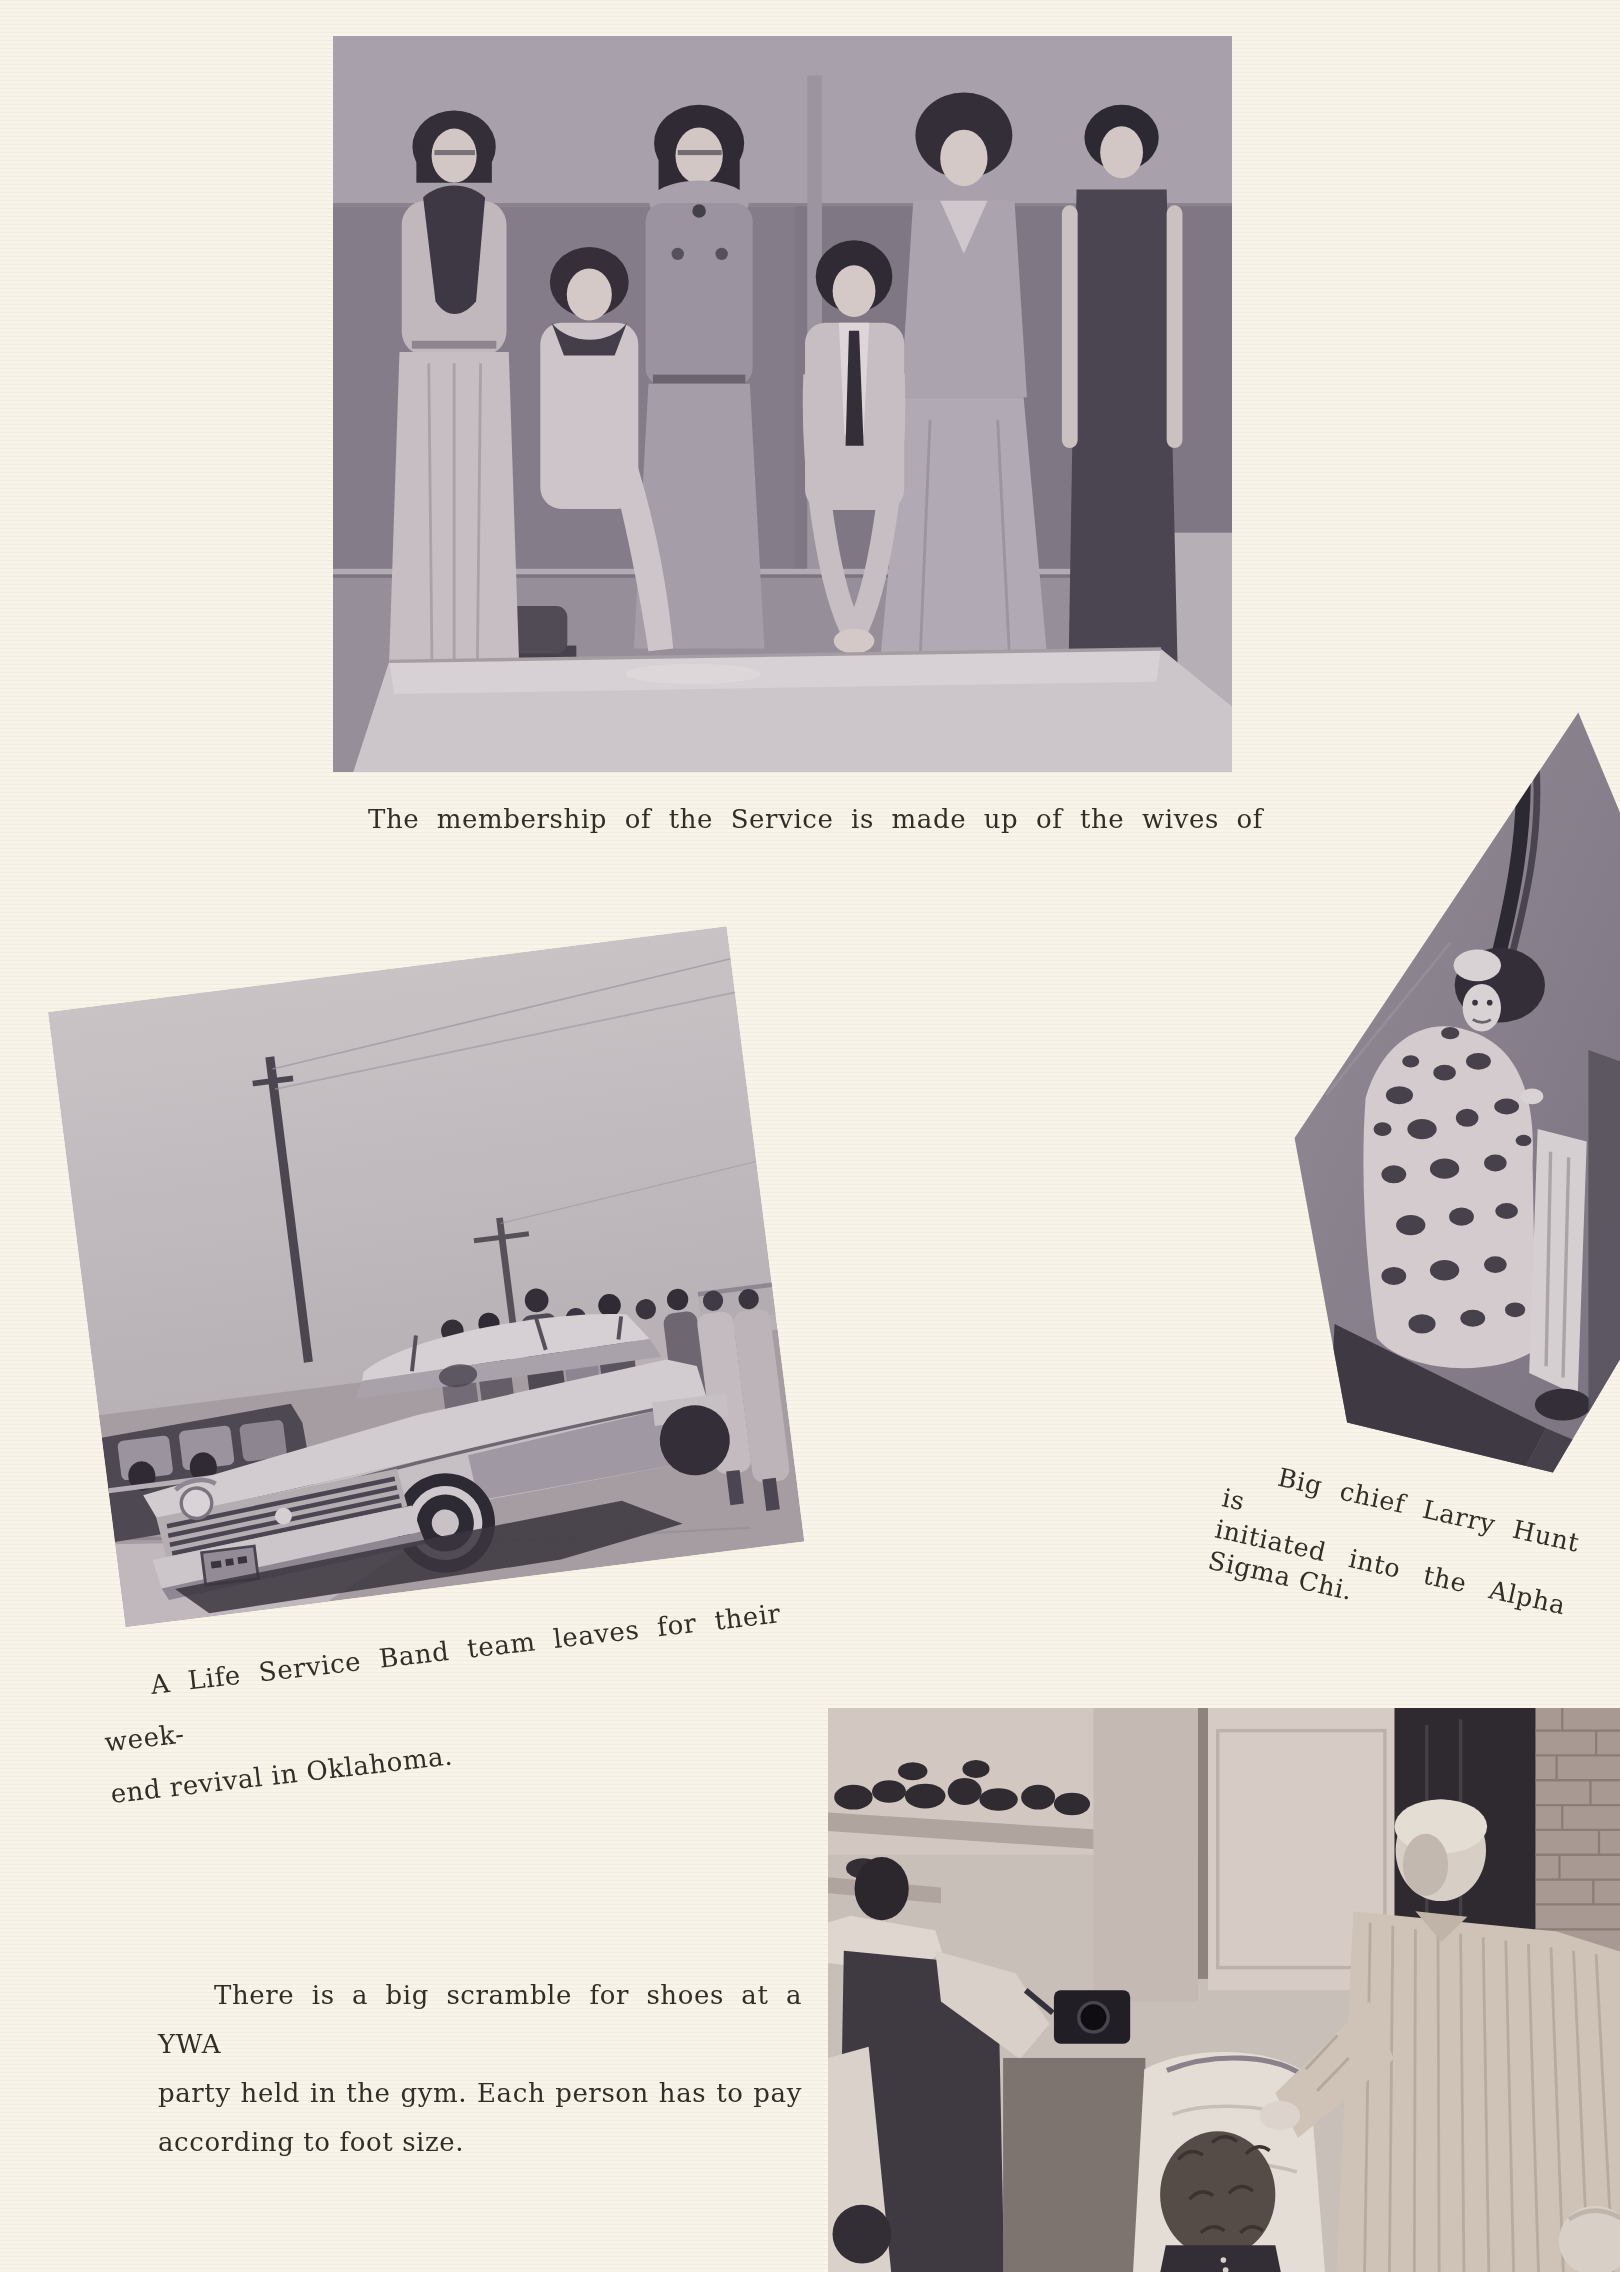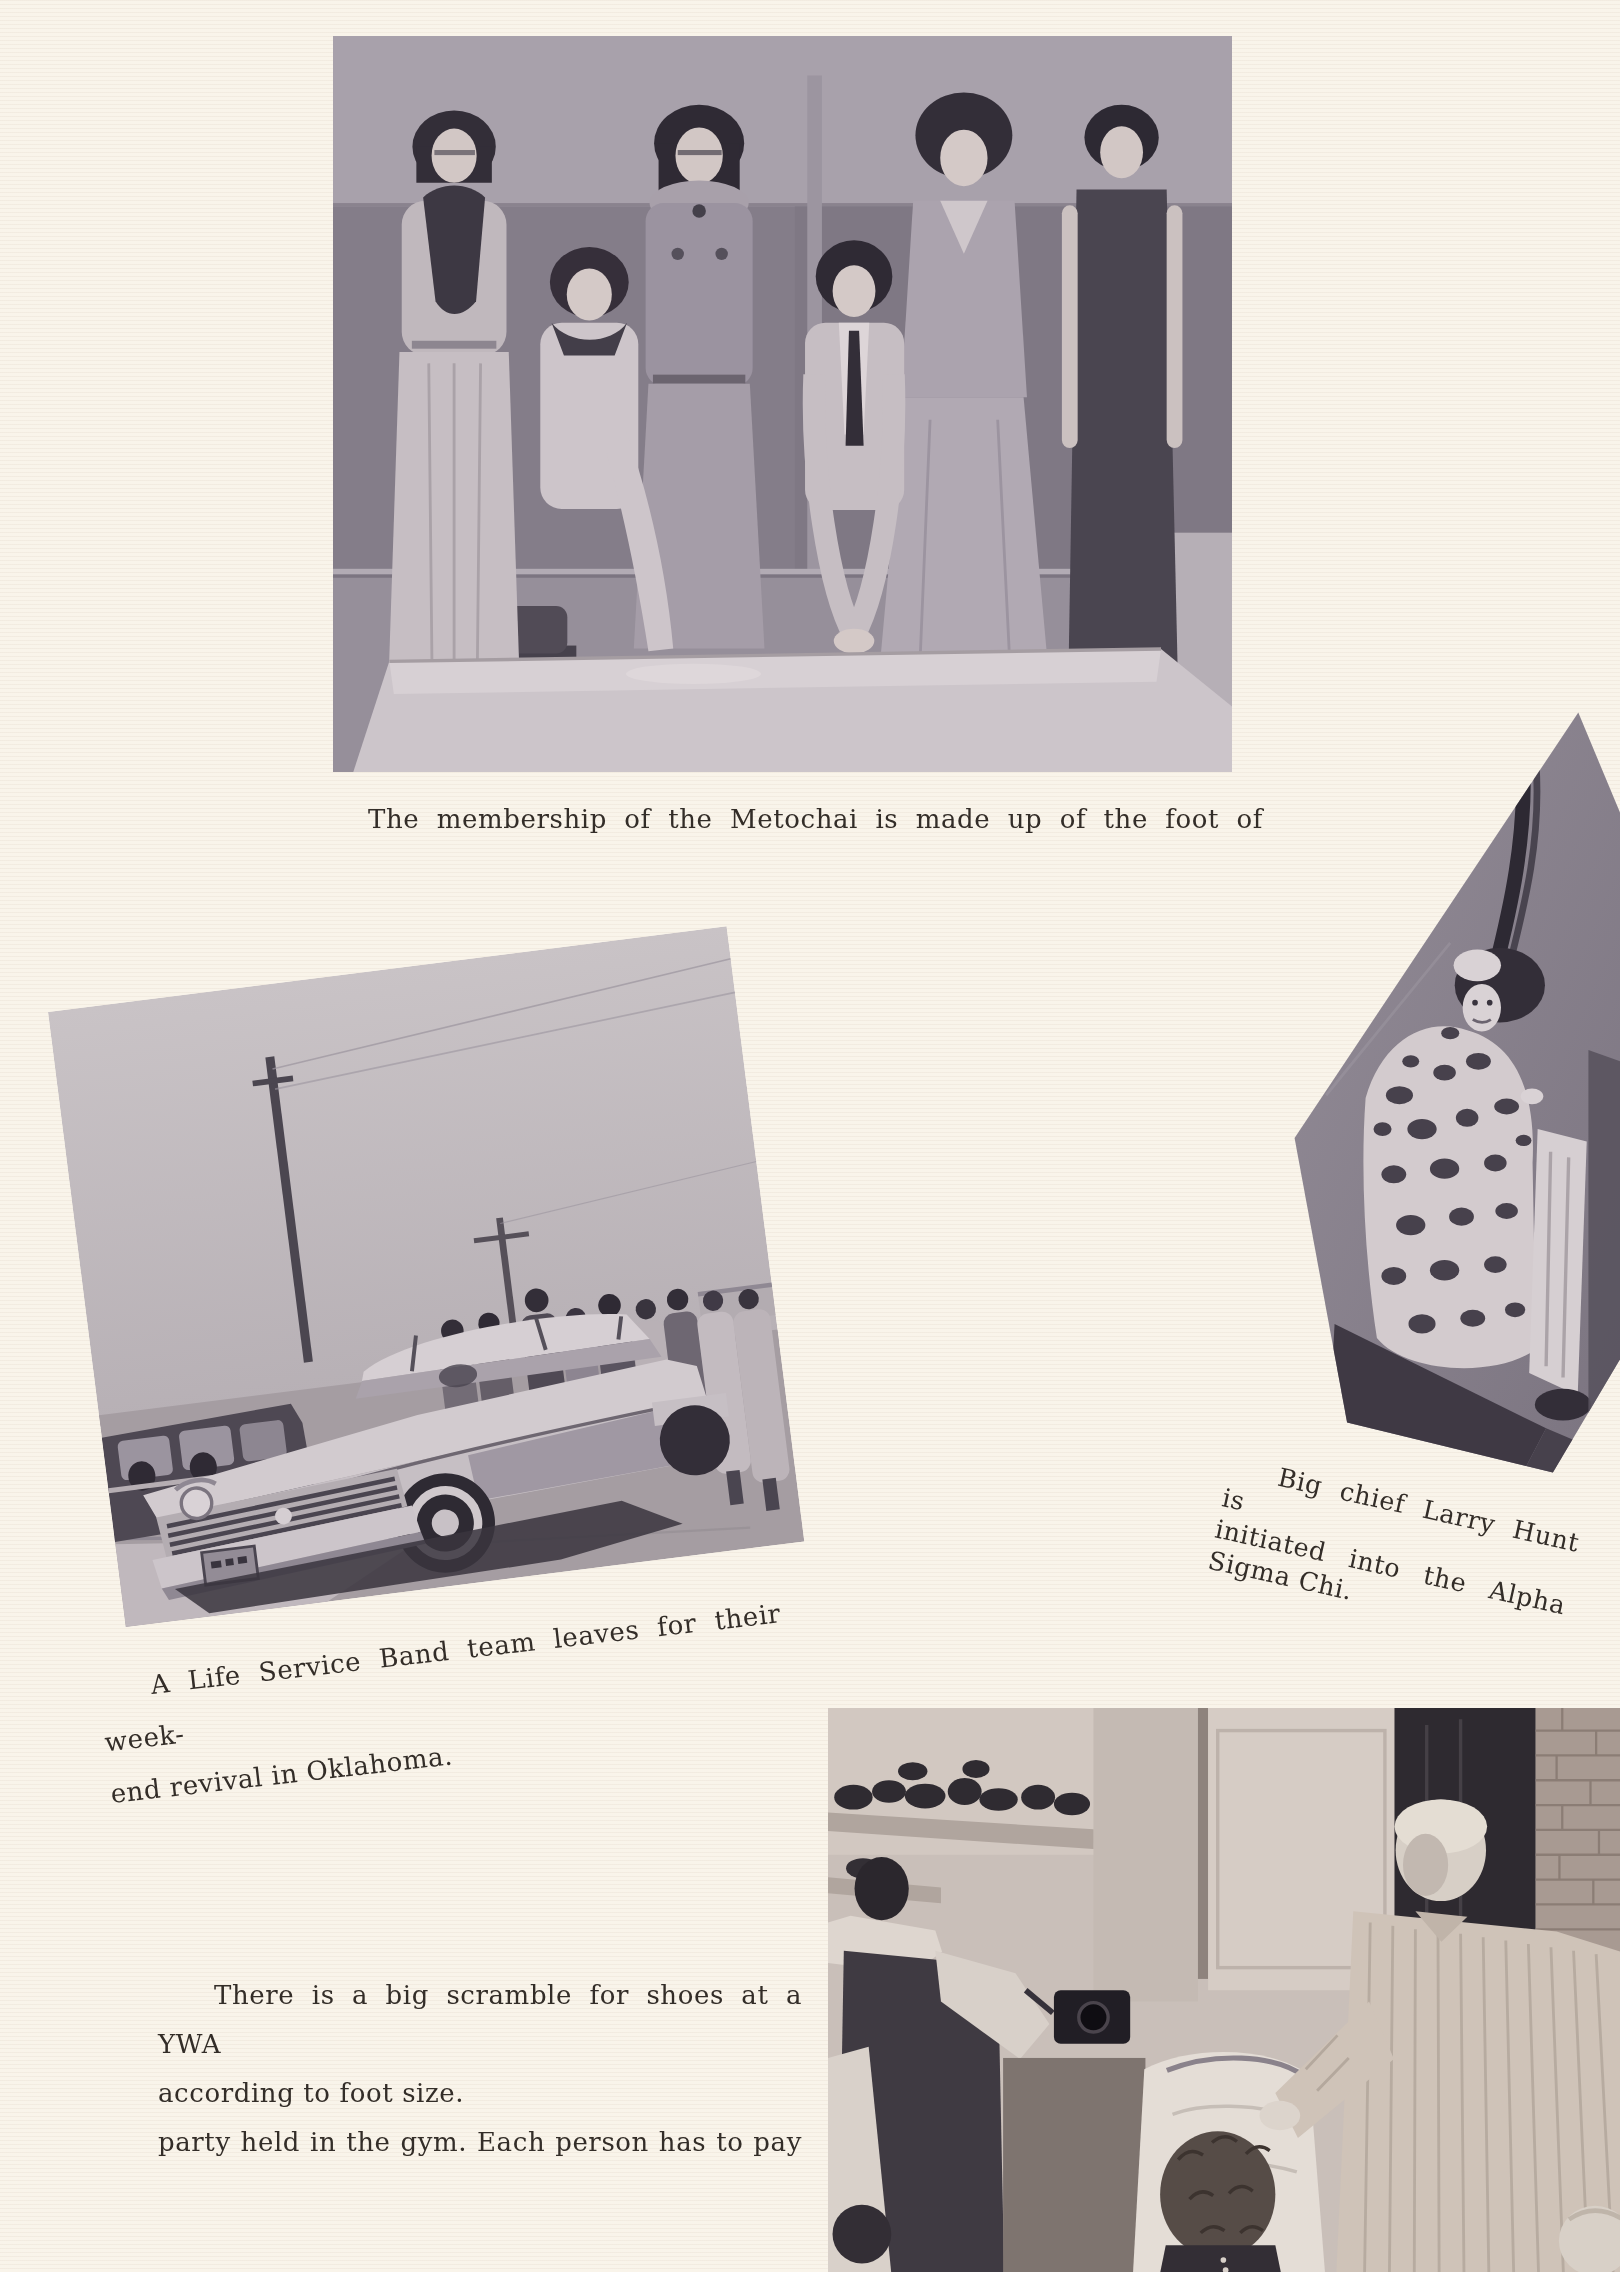--- a/index.html
+++ b/index.html
@@ -120,21 +120,21 @@
       <ellipse cx="925" cy="1072" rx="36" ry="22" fill="#d4c9c7"></ellipse>
 
       <path d="M100,1108 L1470,1086 L1596,1188 L1596,1304 L36,1304 Z" fill="#ccc5ca"></path>
       <path d="M100,1108 L1470,1086 L1462,1144 L108,1166 Z" fill="#d7d0d4"></path>
       <path d="M100,1108 L1470,1086" stroke="#a59da2" stroke-width="6" fill="none"></path>
       <ellipse cx="640" cy="1130" rx="120" ry="18" fill="#ded7da"></ellipse>
     </svg>
   </figure>
 
   <div class="caption caption-metochai">
-    <div class="cap-line l1 just">The membership of the Metochai is made up of the foot of</div>
+    <div class="cap-line l1 just">The membership of the Service is made up of the wives of</div>
   </div>
 
   <figure class="photo photo-car" aria-label="A Life Service Band team gathered beside a 1950s two-tone sedan before leaving for Oklahoma">
     <svg viewBox="0 0 1212 1098" preserveAspectRatio="none">
       <defs>
         <linearGradient id="skyG" x1="0" y1="0" x2="0" y2="1">
           <stop offset="0" stop-color="#c9c3c6"></stop>
             <stop offset="1" stop-color="#b7b0b5"></stop>
         </linearGradient>
       </defs>
@@ -272,22 +272,22 @@
   </figure>
 
   <div class="caption caption-chief">
     <div class="cap-line l1 just">Big chief Larry Hunt is</div>
     <div class="cap-line just">initiated into the Alpha</div>
     <div class="cap-line">Sigma Chi.</div>
   </div>
 
   <div class="caption caption-ywa">
     <div class="cap-line l1 just">There is a big scramble for shoes at a YWA</div>
+    <div class="cap-line just">party held in the gym. Each person has to pay</div>
     <div class="cap-line">according to foot size.</div>
-    <div class="cap-line just">party held in the gym. Each person has to pay</div>
   </div>
 
   <figure class="photo photo-shoes" aria-label="Students scrambling for shoes at a YWA party held in the gym">
     <svg viewBox="0 0 1404 1001" preserveAspectRatio="none">
       <rect x="0" y="0" width="1404" height="1001" fill="#c9bfb9"></rect>
       <rect x="0" y="0" width="700" height="260" fill="#d2c8c1"></rect>
       <rect x="470" y="0" width="185" height="520" fill="#c4bab3"></rect>
       <rect x="655" y="0" width="18" height="480" fill="#8e837d"></rect>
       <rect x="673" y="0" width="330" height="500" fill="#d6ccc5"></rect>
       <rect x="690" y="40" width="296" height="420" fill="none" stroke="#bdb2ab" stroke-width="6"></rect>

